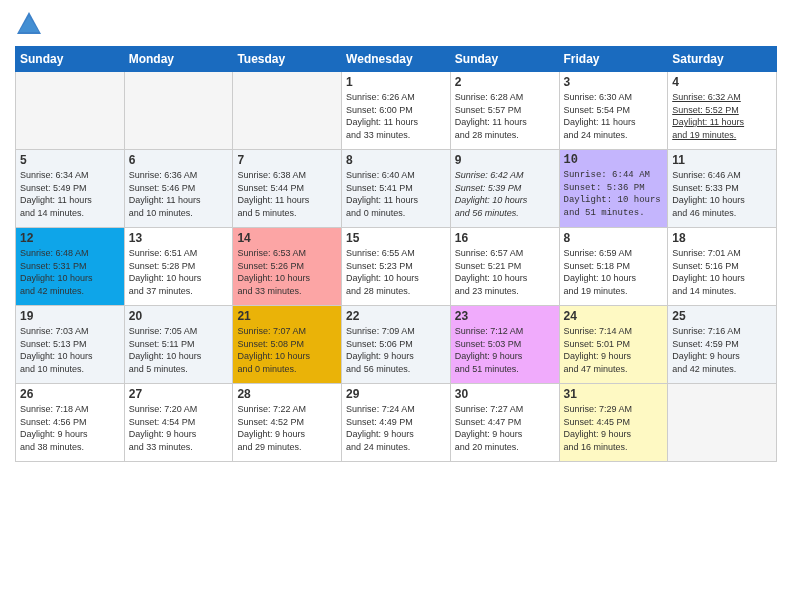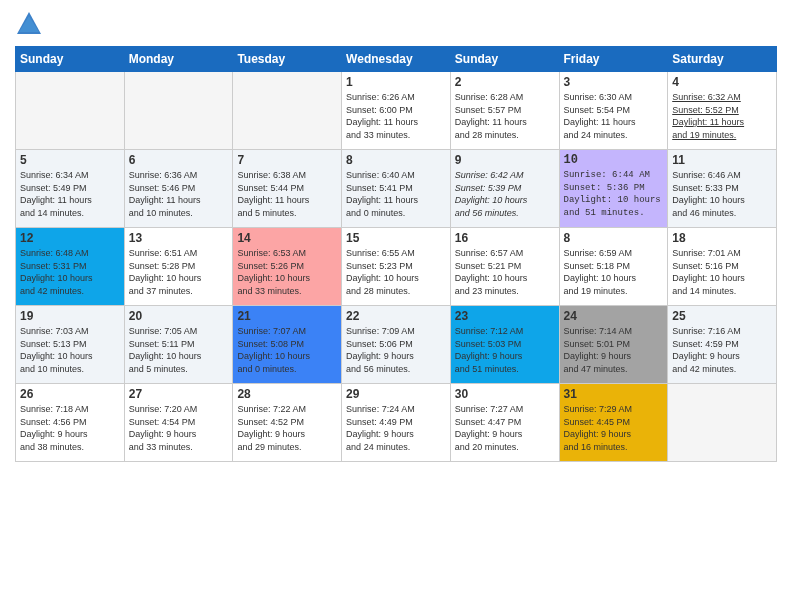--- a/index.html
+++ b/index.html
@@ -271,42 +271,42 @@
 Daylight: 10 hours
 and 10 minutes.</div>
           </td>
           <td style="background: rgb(240, 244, 248);">
             <span class="day-number">20</span>
             <div class="day-info" style="white-space: pre-line;">Sunrise: 7:05 AM
 Sunset: 5:11 PM
 Daylight: 10 hours
 and 5 minutes.</div>
           </td>
-          <td style="background: #3b82f6; margin-top: 19px;">
+          <td style="background: #eab308; margin-top: 19px;">
             <span class="day-number">21</span>
             <div class="day-info" style="white-space: pre-line;">Sunrise: 7:07 AM
 Sunset: 5:08 PM
 Daylight: 10 hours
 and 0 minutes.</div>
           </td>
           <td style="background: rgb(240, 244, 248);">
             <span class="day-number">22</span>
             <div class="day-info" style="white-space: pre-line;">Sunrise: 7:09 AM
 Sunset: 5:06 PM
 Daylight: 9 hours
 and 56 minutes.</div>
           </td>
-          <td style="background: #0ea5e9; margin-left: 12px;">
+          <td style="background: #f0abfc; margin-left: 12px;">
             <span class="day-number">23</span>
             <div class="day-info" style="white-space: pre-line;">Sunrise: 7:12 AM
 Sunset: 5:03 PM
 Daylight: 9 hours
 and 51 minutes.</div>
           </td>
-          <td style="background: #a3a3a3;">
+          <td style="background: #fef9c3;">
             <span class="day-number">24</span>
             <div class="day-info" style="white-space: pre-line;">Sunrise: 7:14 AM
 Sunset: 5:01 PM
 Daylight: 9 hours
 and 47 minutes.</div>
           </td>
           <td style="background: rgb(240, 244, 248);">
             <span class="day-number">25</span>
             <div class="day-info" style="white-space: pre-line;">Sunrise: 7:16 AM
 Sunset: 4:59 PM
@@ -343,21 +343,21 @@
 Daylight: 9 hours
 and 24 minutes.</div>
           </td>
           <td style="background: rgb(255, 255, 255);">
             <span class="day-number">30</span>
             <div class="day-info" style="white-space: pre-line;">Sunrise: 7:27 AM
 Sunset: 4:47 PM
 Daylight: 9 hours
 and 20 minutes.</div>
           </td>
-          <td style="background: #eab308;">
+          <td style="background: #fef9c3;">
             <span class="day-number">31</span>
             <div class="day-info" style="white-space: pre-line;">Sunrise: 7:29 AM
 Sunset: 4:45 PM
 Daylight: 9 hours
 and 16 minutes.</div>
           </td>
           <td class="empty-cell" style="background: rgb(245, 245, 245);"></td>
         </tr>
       </tbody>
   </table>

